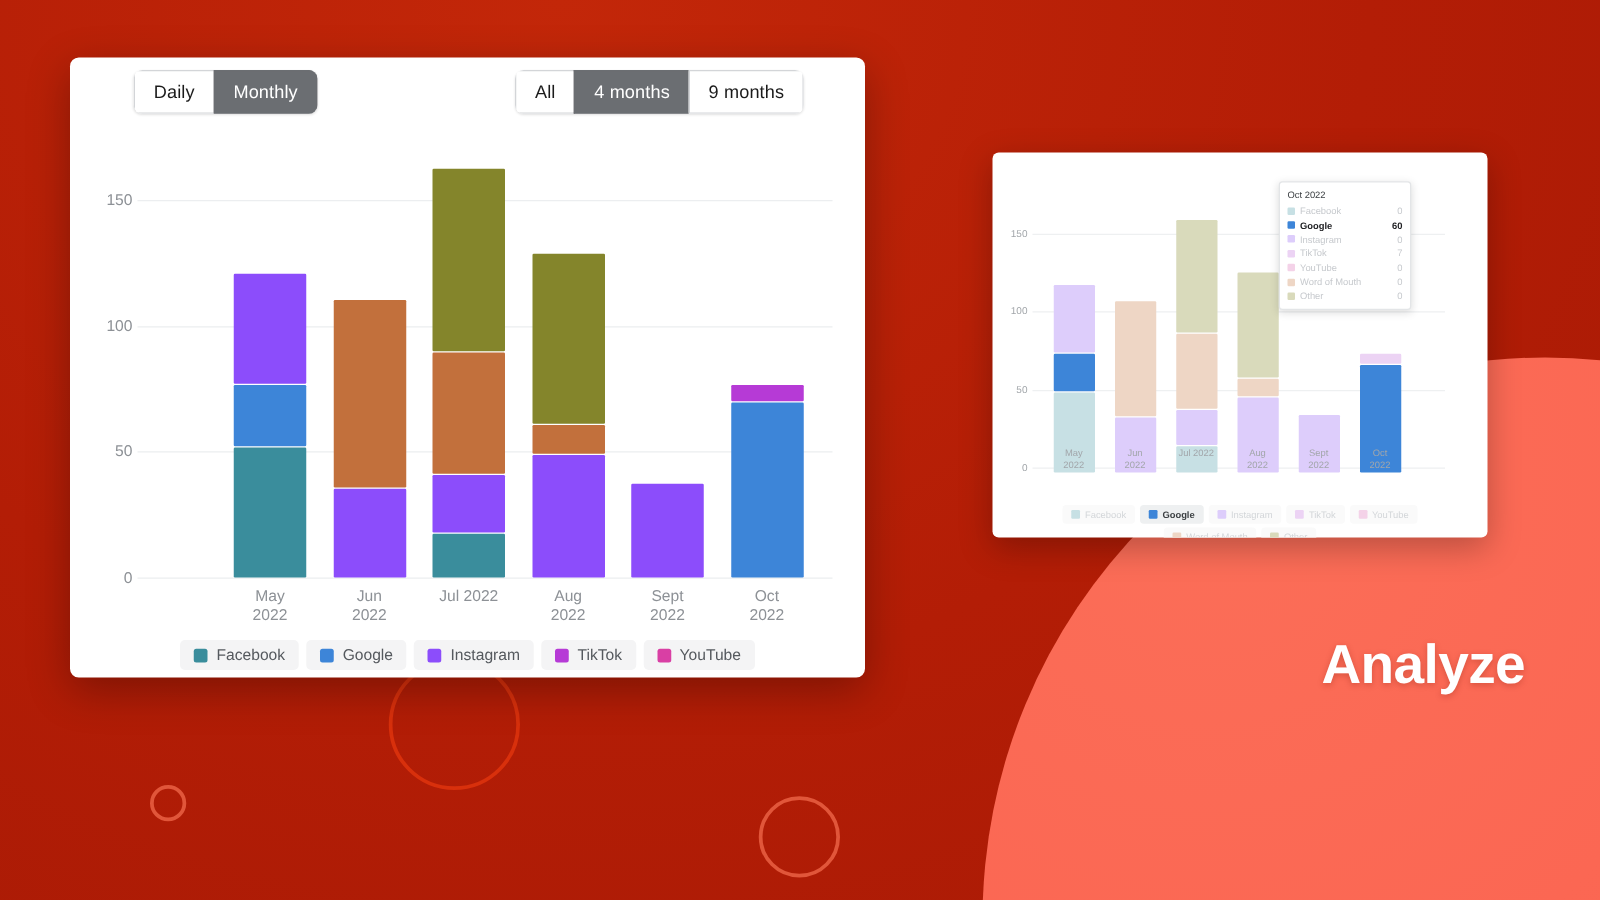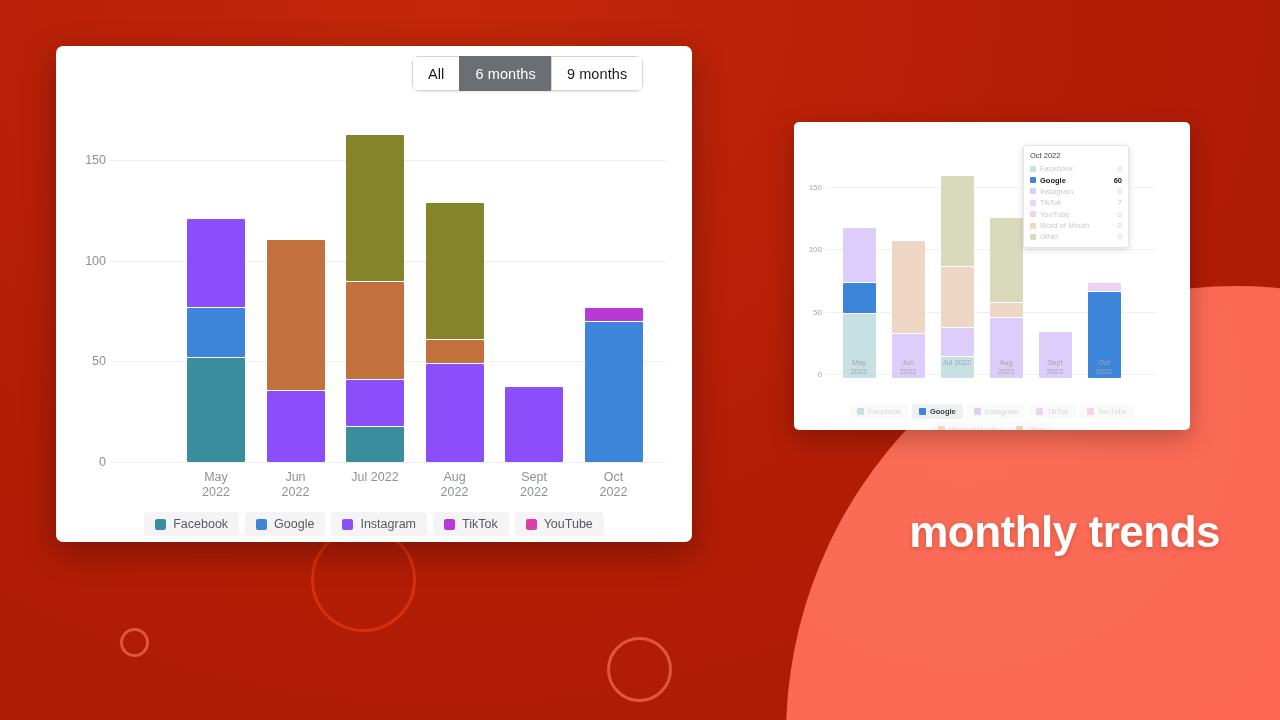--- a/index.html
+++ b/index.html
@@ -112,23 +112,27 @@
 <body>
 
 <div id="bg">
   <div id="coral-circle"></div>
   <div class="ring" id="ring-large"></div>
   <div class="ring" id="ring-small"></div>
   <div class="ring" id="ring-medium"></div>
 </div>
 
 <div id="main-card">
+  <div class="seg-group" id="seg-period">
+      <div class="seg">Daily</div>
+      <div class="seg active">Monthly</div>
+    </div>
   <div class="seg-group" id="seg-range">
       <div class="seg">All</div>
-      <div class="seg active">6 months</div>
+      <div class="seg active">4 months</div>
       <div class="seg">9 months</div>
     </div>
 
   <div id="plot">
     <div class="yticks" id="main-yticks">
         <div class="ytick" style="top: 358px;">0</div>
         <div class="ytick" style="top: 257.35px;">50</div>
         <div class="ytick" style="top: 156.7px;">100</div>
         <div class="ytick" style="top: 56.05px;">150</div>
       </div>
@@ -338,14 +342,14 @@
         <div class="tt-row">
           <span class="tt-swatch" style="background: rgb(217, 218, 187);"></span>
           <span class="tt-name">Other</span>
           <span class="tt-val">0</span>
         </div>
       </div>
   </div>
 </div>
 
 <div id="headline">
-  <div>monthly trends</div>
+  <div>Analyze</div>
 </div>
 
 </body></html>

